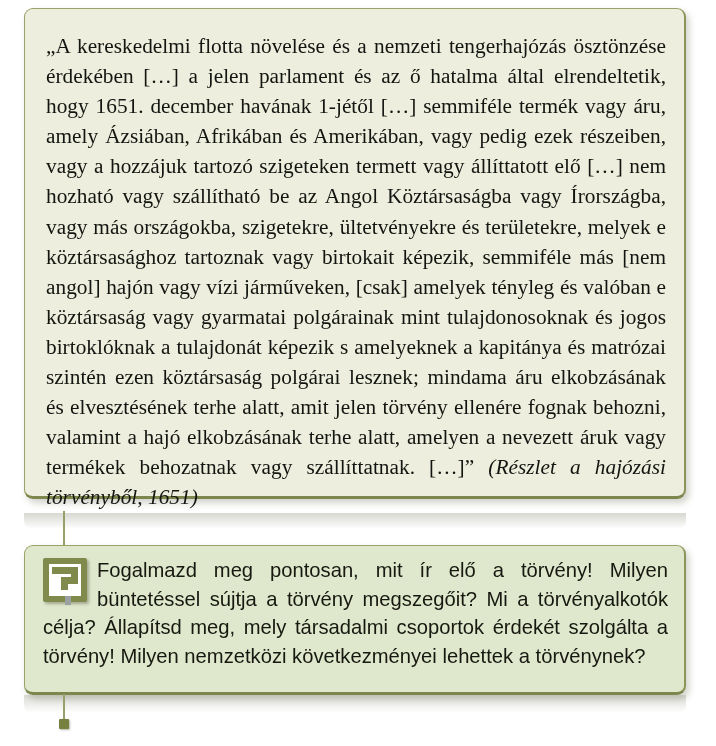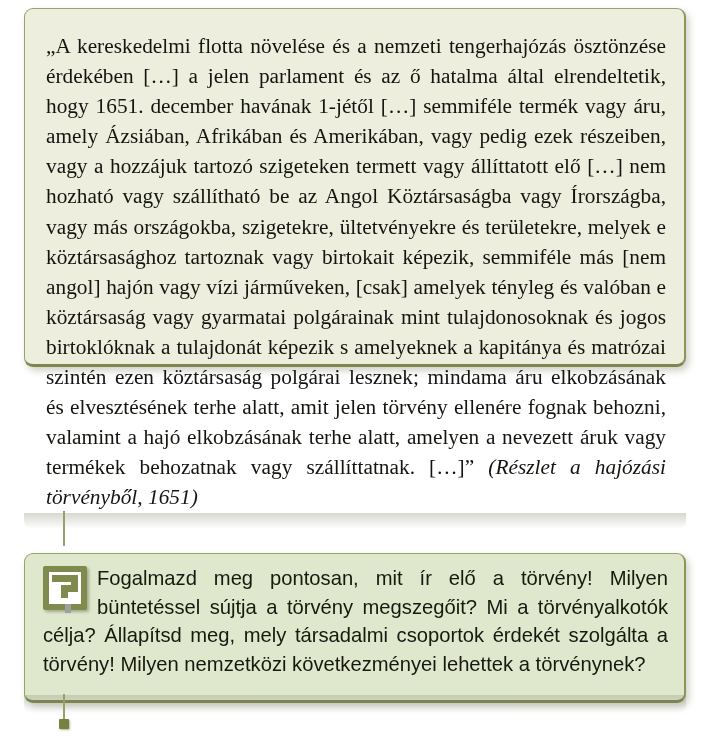--- a/index.html
+++ b/index.html
@@ -14,21 +14,21 @@
     font-family: "Liberation Serif", serif;
     overflow: hidden;
   }
 
   
   #source-box {
     position: absolute;
     left: 24px;
     top: 8px;
     width: 662px;
-    height: 359px;
+    height: 491px;
     box-sizing: border-box;
     background: #edeedd;
     border: 1px solid #9aa26a;
     border-bottom: 3px solid #7d864c;
     border-right: 2px solid #8c9459;
     border-radius: 9px;
     box-shadow: 3px 4px 7px rgba(120,125,100,0.35);
   }
   #source-text {
     position: absolute;
@@ -74,21 +74,20 @@
     top: 545px;
     width: 662px;
     height: 150px;
     box-sizing: border-box;
     background: #dfe7cd;
     border: 1px solid #9aa26a;
     border-bottom: 3px solid #7d864c;
     border-right: 2px solid #8c9459;
     border-radius: 9px;
     box-shadow: 3px 4px 7px rgba(120,125,100,0.35);
-    margin-top: 8px;
   }
   #task-text {
     position: absolute;
     left: 18px;
     top: 10px;
     right: 16px;
     font-family: "Liberation Sans", sans-serif;
     font-size: 20.2px;
     line-height: 28.6px;
     color: #17180f;

